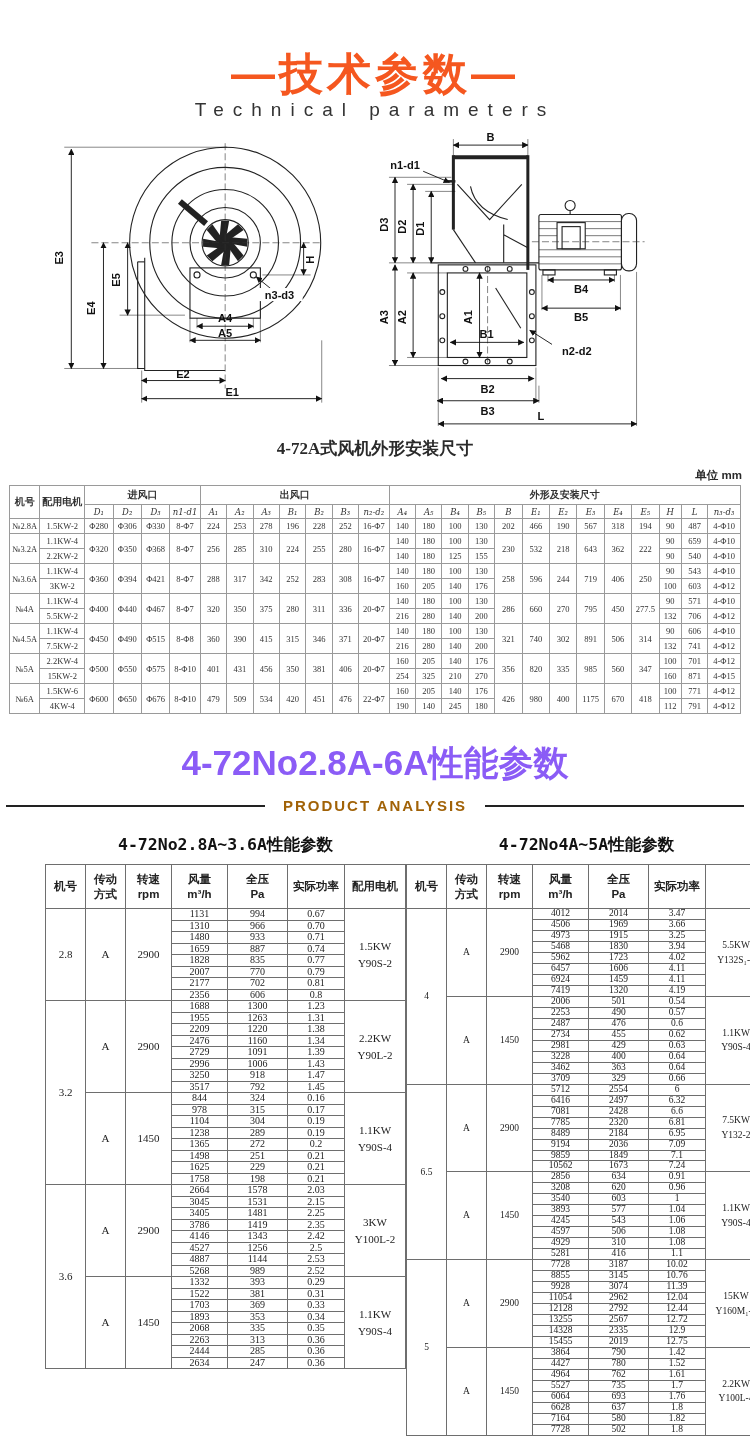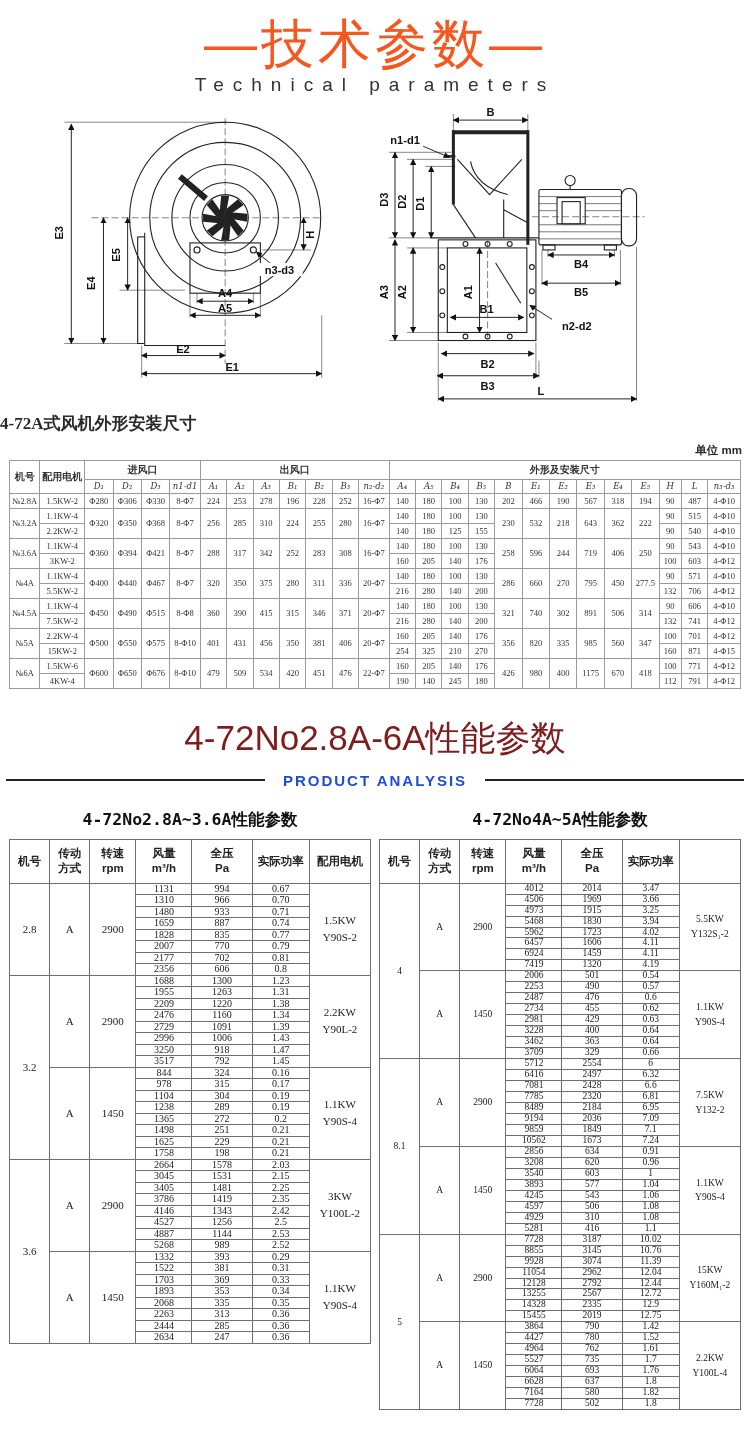--- a/index.html
+++ b/index.html
@@ -1,43 +1,43 @@
 <!DOCTYPE html>
 <html style="--accent: #f5571f;"><head>
 <meta charset="utf-8">
 <style>
   :root { --accent:#f5571f; --ink:#2a2a2a; --line:#1a1a1a; }
   * { box-sizing:border-box; }
   html,body { margin:0; padding:0; background:#fff; }
   body { width:750px; height:1438px; overflow:hidden; font-family:"Liberation Sans",sans-serif; color:var(--ink); }
 
   .header { text-align:center; padding-top:16px; }
-  .title-cn { color:var(--accent); font-size:53px; font-weight:normal; letter-spacing:4px; line-height:1.05; }
+  .title-cn { color:var(--accent); font-size:44px; font-weight:bold; letter-spacing:4px; line-height:1.05;margin-top:35px; }
   .title-en { color:#333; font-size:19px; letter-spacing:9px; margin-top:2px; }
 
   .diagrams { display:flex; justify-content:center; align-items:flex-start; padding:8px 6px 0 6px; }
   svg text { font-family:"Liberation Sans",sans-serif; font-weight:bold; fill:#111; }
 
-  .caption { text-align:left; font-family:"Liberation Serif",serif; font-weight:bold; font-size:17px; margin-top:-4px; }
+  .caption { text-align:center; font-family:"Liberation Serif",serif; font-weight:bold; font-size:17px; margin-top:-4px; }
   .unit-note { text-align:right; font-size:11.5px; font-weight:bold; padding-right:8px; margin-top:8px; }
 
   .dim-wrap { padding:2px 9px 0 9px; }
   table.dim { border-collapse:collapse; table-layout:fixed; width:732px; }
   .dim th,.dim td { border:1px solid #9a9a9a; text-align:center; vertical-align:middle; padding:0;
                     font-weight:normal; color:#333; overflow:hidden; white-space:pre-line; }
   .dim td { font-size:8.5px; height:15px; font-family:"Liberation Serif",serif; }
   .dim tr:nth-child(1) th { font-size:10px; height:19px; font-weight:600; }
   .dim tr:nth-child(2) th { font-size:8.5px; height:14px; font-style:italic; font-family:"DejaVu Serif",serif; }
 
-  .section-title { text-align:center; font-size:35px; font-weight:normal; color:#7f1d1d; margin:26px 0 10px 0; }
+  .section-title { text-align:center; font-size:35px; font-weight:bold; color:#8b5cf6; margin:26px 0 10px 0; }
   .pa { display:flex; align-items:center; margin:0 6px 14px 6px; }
   .pa-line { flex:1; height:2px; background:#222; }
-  .pa-text { font-size:15px; font-weight:bold; letter-spacing:2px; color:#1d4ed8; padding:0 18px; }
-
-  .perf-row { display:flex; justify-content:space-between; padding:0 9px; }
+  .pa-text { font-size:15px; font-weight:bold; letter-spacing:2px; color:#a16207; padding:0 18px; }
+
+  .perf-row { display:flex; justify-content:space-between; padding:0 9px;margin-left:36px; }
   .perf-col { width:362px; }
   .perf-heading { text-align:center; font-family:"DejaVu Sans Mono",monospace; font-weight:bold; font-size:16.5px; margin:6px 0 8px 0; color:#111; }
   table.perf { border-collapse:collapse; table-layout:fixed; width:100%; }
   .perf th,.perf td { border:1px solid #6e6e6e; text-align:center; vertical-align:middle; padding:0; white-space:pre-line; color:#222; }
   .perf th { font-size:11.5px; font-weight:bold; height:44px; line-height:1.3; }
   .perf td { font-size:10px; height:11.5px; line-height:1.05; font-family:"Liberation Serif",serif; }
   .perf td[rowspan] { font-size:11px; line-height:1.55; }
   .perf.tight td { height:9.6px; font-size:9.5px; }
 </style>
 </head>
@@ -340,21 +340,21 @@
             <td>180</td>
             <td>100</td>
             <td>130</td>
             <td rowspan="2">230</td>
             <td rowspan="2">532</td>
             <td rowspan="2">218</td>
             <td rowspan="2">643</td>
             <td rowspan="2">362</td>
             <td rowspan="2">222</td>
             <td>90</td>
-            <td>515</td>
+            <td>659</td>
             <td>4-Φ10</td>
           </tr>
           <tr>
             <td>2.2KW-2</td>
             <td>140</td>
             <td>180</td>
             <td>125</td>
             <td>155</td>
             <td>90</td>
             <td>540</td>
@@ -924,21 +924,21 @@
               <td>3462</td>
               <td>363</td>
               <td>0.64</td>
             </tr>
             <tr>
               <td>3709</td>
               <td>329</td>
               <td>0.66</td>
             </tr>
             <tr>
-              <td rowspan="16">8.1</td>
+              <td rowspan="16">6.5</td>
               <td rowspan="8">A</td>
               <td rowspan="8">2900</td>
               <td>5712</td>
               <td>2554</td>
               <td>6</td>
               <td rowspan="8">7.5KW
 Y132-2</td>
             </tr>
             <tr>
               <td>6416</td>

